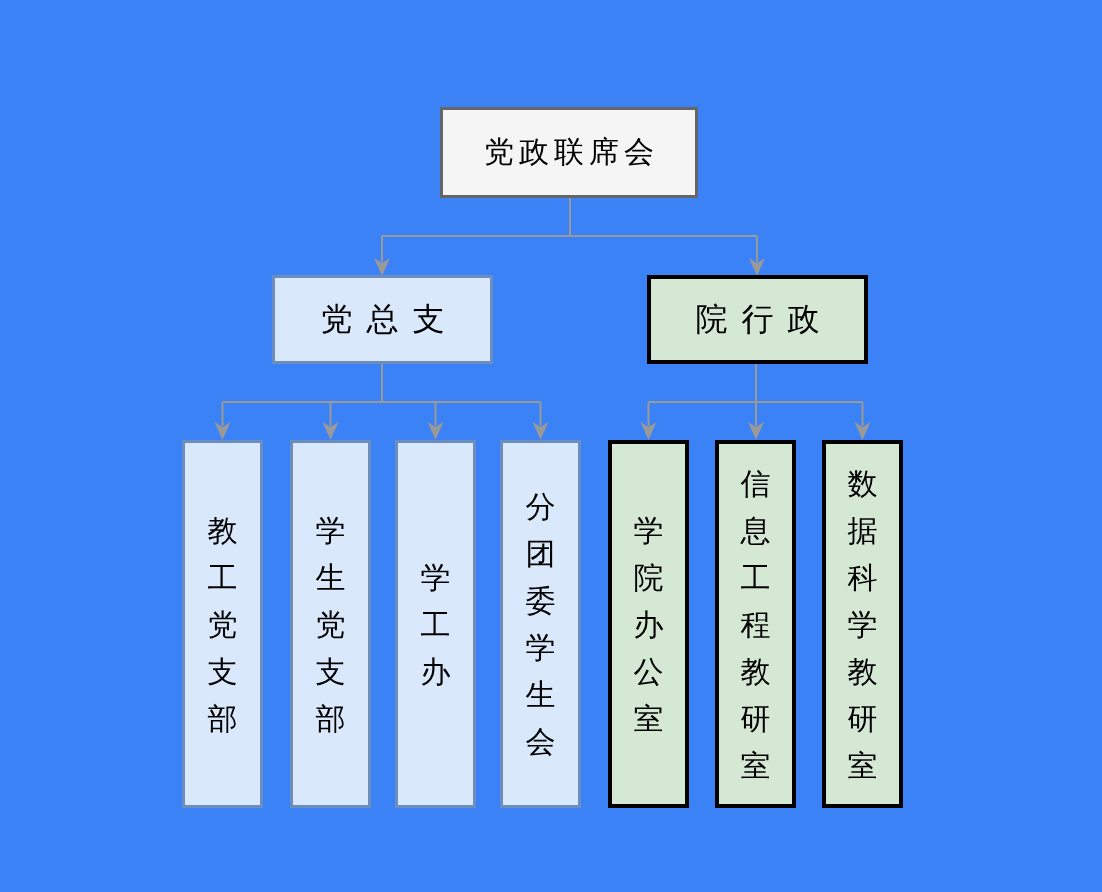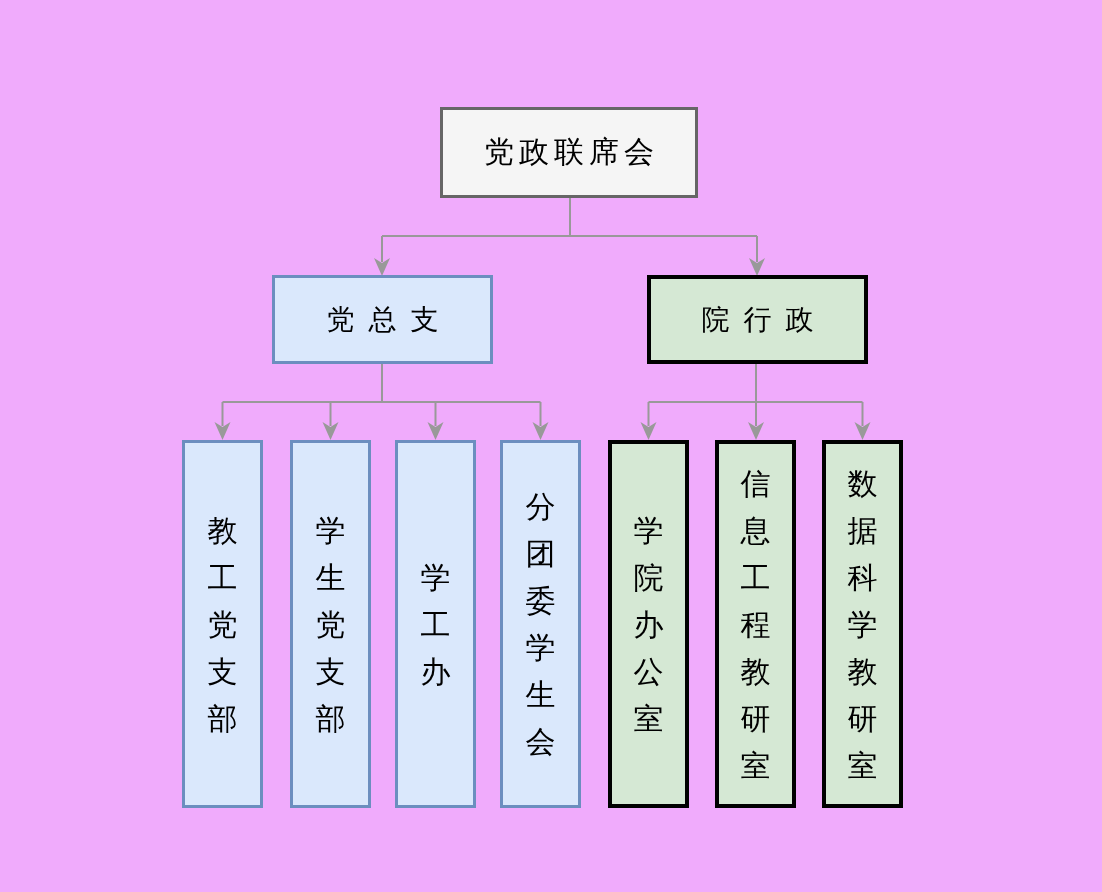--- a/index.html
+++ b/index.html
@@ -6,21 +6,21 @@
     margin: 0;
     padding: 0;
     background: #ffffff;
     font-family: "Liberation Sans", "DejaVu Sans", sans-serif;
     color: #000000;
   }
   .canvas {
     position: relative;
     width: 1102px;
     height: 892px;
-    background: #f0abfc;
+    background: #3b82f6;
     overflow: hidden;
   }
   .connectors {
     position: absolute;
     left: 0;
     top: 0;
     pointer-events: none;
   }
   .node {
     position: absolute;
@@ -38,21 +38,21 @@
     background: #F5F5F5;
     border: 3px solid #666666;
     font-size: 30px;
     letter-spacing: 5px;
   }
   .node-root .hlabel { margin-right: -5px; }
   .node-branch {
     top: 275px;
     width: 221px;
     height: 89px;
-    font-size: 28px;
+    font-size: 32px;
     letter-spacing: 14px;
   }
   .node-branch .hlabel { margin-right: -14px; }
   .branch-blue { left: 272px; }
   .branch-green { left: 647px; }
   .blue {
     background: #DAE8FC;
     border: 3px solid #6C8EBF;
   }
   .green {

